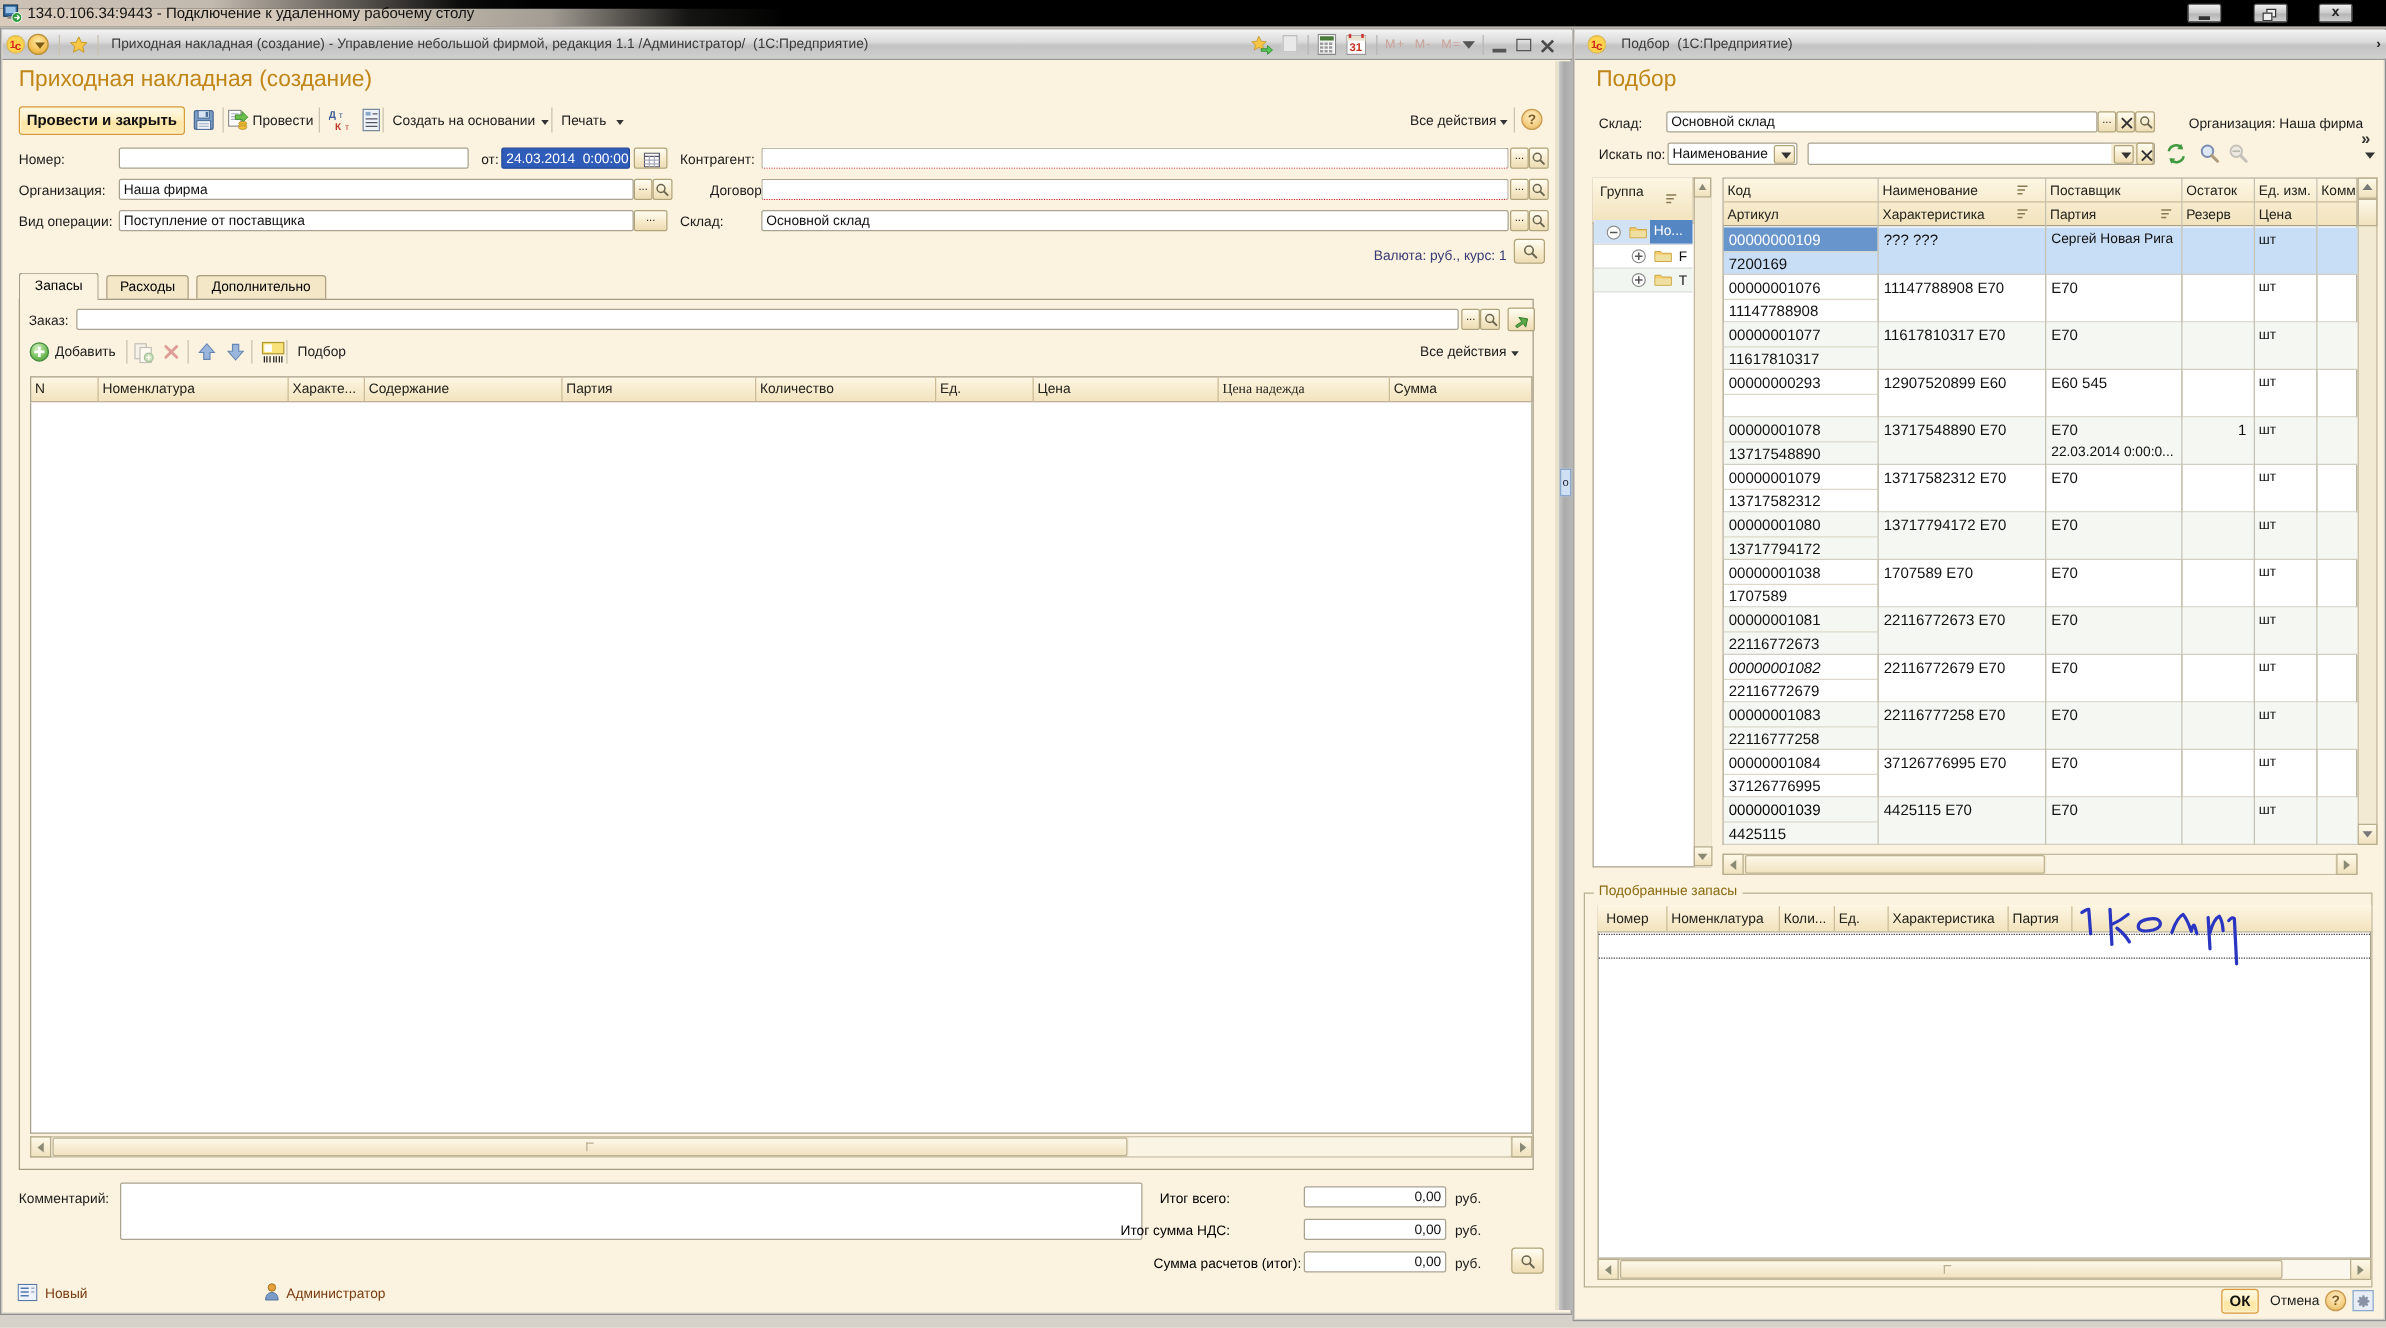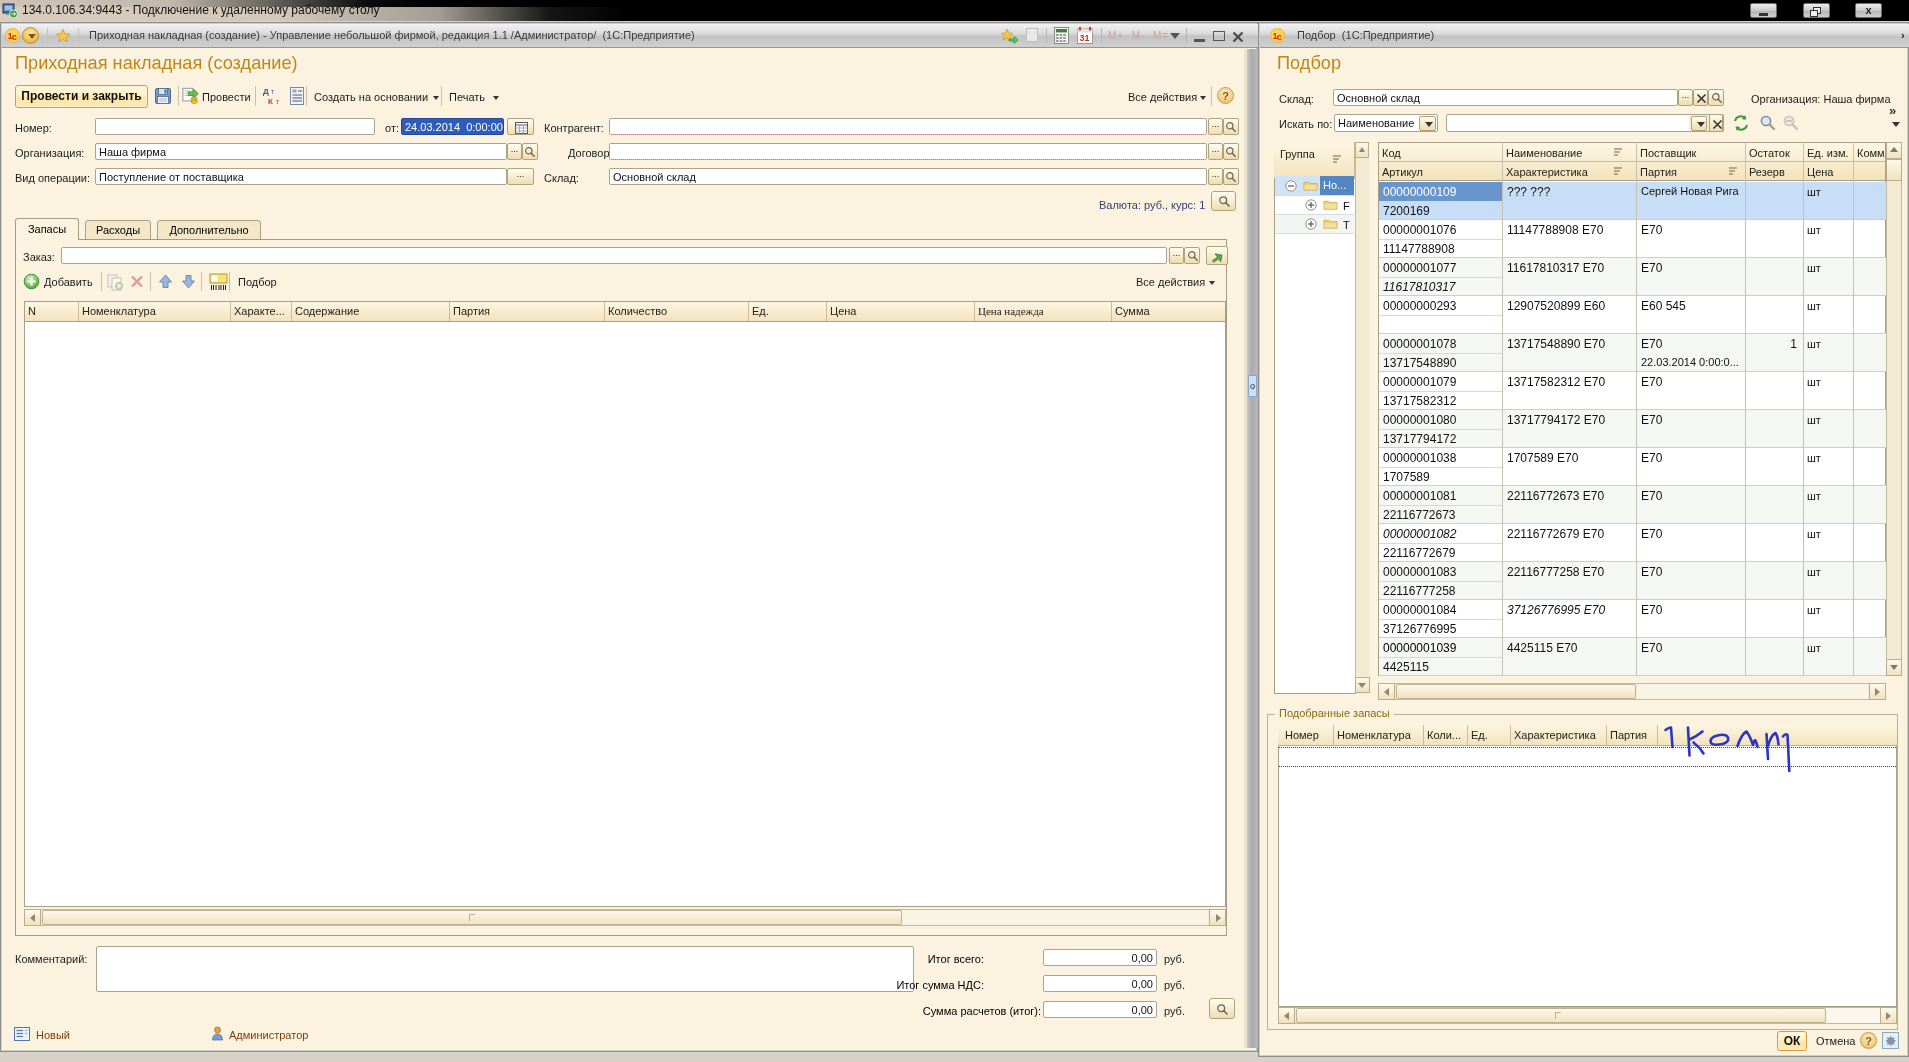--- a/index.html
+++ b/index.html
@@ -527,21 +527,21 @@
     <div class="dtxt" style="left:382px;top:200px;">E70</div>
     <div class="abs" style="left:548px;top:201px;font-size:11px;color:#111;">шт</div>
     <div class="dtxt" style="left:124px;top:219px;">11147788908</div>
     <div class="abs" style="left:120px;top:216px;width:123px;height:1px;background:#ddd8ca;"></div>
     <div class="abs" style="left:120px;top:234px;width:507px;height:1px;background:#d2cec2;"></div>
     <div class="abs" style="left:120px;top:235px;width:507px;height:38px;background:#f5f8f2;"></div>
     <div class="dtxt" style="left:124px;top:238px;color:#111;">00000001077</div>
     <div class="dtxt" style="left:248px;top:238px;">11617810317 E70</div>
     <div class="dtxt" style="left:382px;top:238px;">E70</div>
     <div class="abs" style="left:548px;top:239px;font-size:11px;color:#111;">шт</div>
-    <div class="dtxt" style="left:124px;top:257px;font-style:italic;">11617810317</div>
+    <div class="dtxt" style="left:124px;top:257px;">11617810317</div>
     <div class="abs" style="left:120px;top:254px;width:123px;height:1px;background:#ddd8ca;"></div>
     <div class="abs" style="left:120px;top:272px;width:507px;height:1px;background:#d2cec2;"></div>
     <div class="dtxt" style="left:124px;top:276px;color:#111;">00000000293</div>
     <div class="dtxt" style="left:248px;top:276px;">12907520899 E60</div>
     <div class="dtxt" style="left:382px;top:276px;">E60 545</div>
     <div class="abs" style="left:548px;top:277px;font-size:11px;color:#111;">шт</div>
     <div class="abs" style="left:120px;top:292px;width:123px;height:1px;background:#ddd8ca;"></div>
     <div class="abs" style="left:120px;top:310px;width:507px;height:1px;background:#d2cec2;"></div>
     <div class="abs" style="left:120px;top:311px;width:507px;height:38px;background:#f5f8f2;"></div>
     <div class="dtxt" style="left:124px;top:314px;color:#111;">00000001078</div>
@@ -592,21 +592,21 @@
     <div class="abs" style="left:120px;top:538px;width:507px;height:1px;background:#d2cec2;"></div>
     <div class="abs" style="left:120px;top:539px;width:507px;height:38px;background:#f5f8f2;"></div>
     <div class="dtxt" style="left:124px;top:542px;color:#111;">00000001083</div>
     <div class="dtxt" style="left:248px;top:542px;">22116777258 E70</div>
     <div class="dtxt" style="left:382px;top:542px;">E70</div>
     <div class="abs" style="left:548px;top:543px;font-size:11px;color:#111;">шт</div>
     <div class="dtxt" style="left:124px;top:561px;">22116777258</div>
     <div class="abs" style="left:120px;top:558px;width:123px;height:1px;background:#ddd8ca;"></div>
     <div class="abs" style="left:120px;top:576px;width:507px;height:1px;background:#d2cec2;"></div>
     <div class="dtxt" style="left:124px;top:580px;color:#111;">00000001084</div>
-    <div class="dtxt" style="left:248px;top:580px;font-style:italic;">37126776995 E70</div>
+    <div class="dtxt" style="left:248px;top:580px;">37126776995 E70</div>
     <div class="dtxt" style="left:382px;top:580px;">E70</div>
     <div class="abs" style="left:548px;top:581px;font-size:11px;color:#111;">шт</div>
     <div class="dtxt" style="left:124px;top:599px;">37126776995</div>
     <div class="abs" style="left:120px;top:596px;width:123px;height:1px;background:#ddd8ca;"></div>
     <div class="abs" style="left:120px;top:614px;width:507px;height:1px;background:#d2cec2;"></div>
     <div class="abs" style="left:120px;top:615px;width:507px;height:38px;background:#f5f8f2;"></div>
     <div class="dtxt" style="left:124px;top:618px;color:#000000;">00000001039</div>
     <div class="dtxt" style="left:248px;top:618px;">4425115 E70</div>
     <div class="dtxt" style="left:382px;top:618px;">E70</div>
     <div class="abs" style="left:548px;top:619px;font-size:11px;color:#111;">шт</div>

